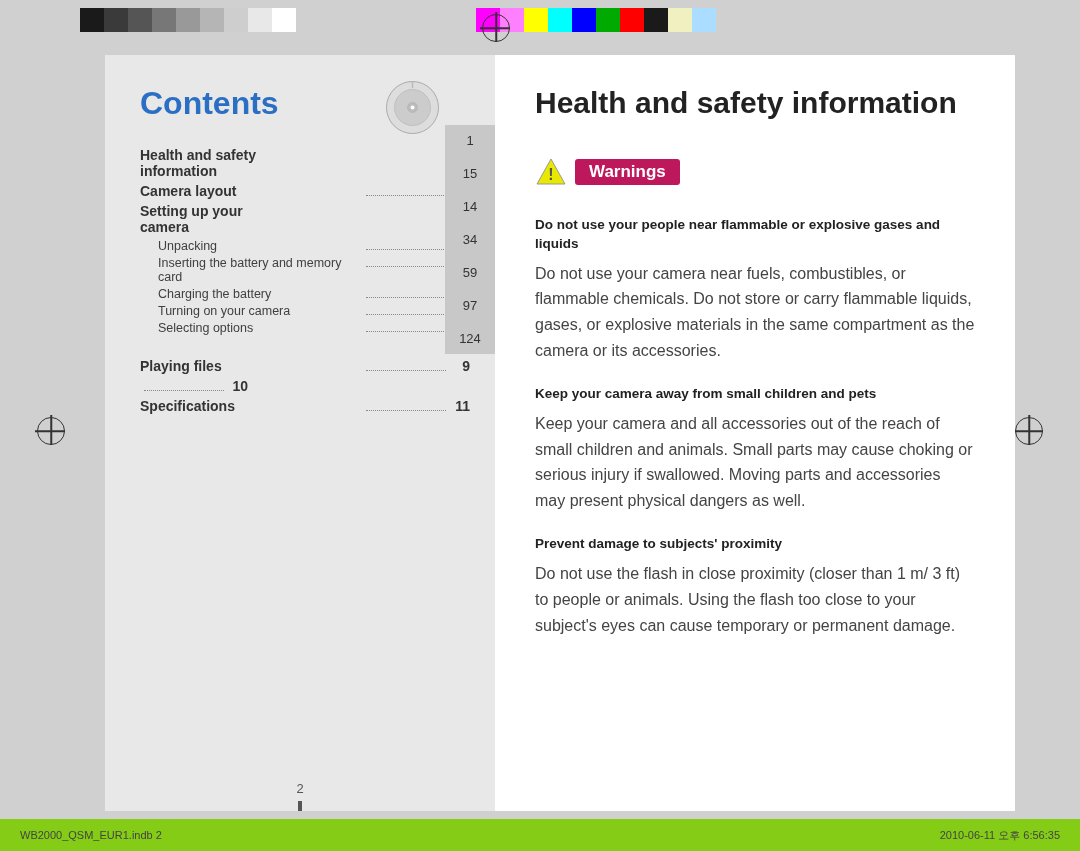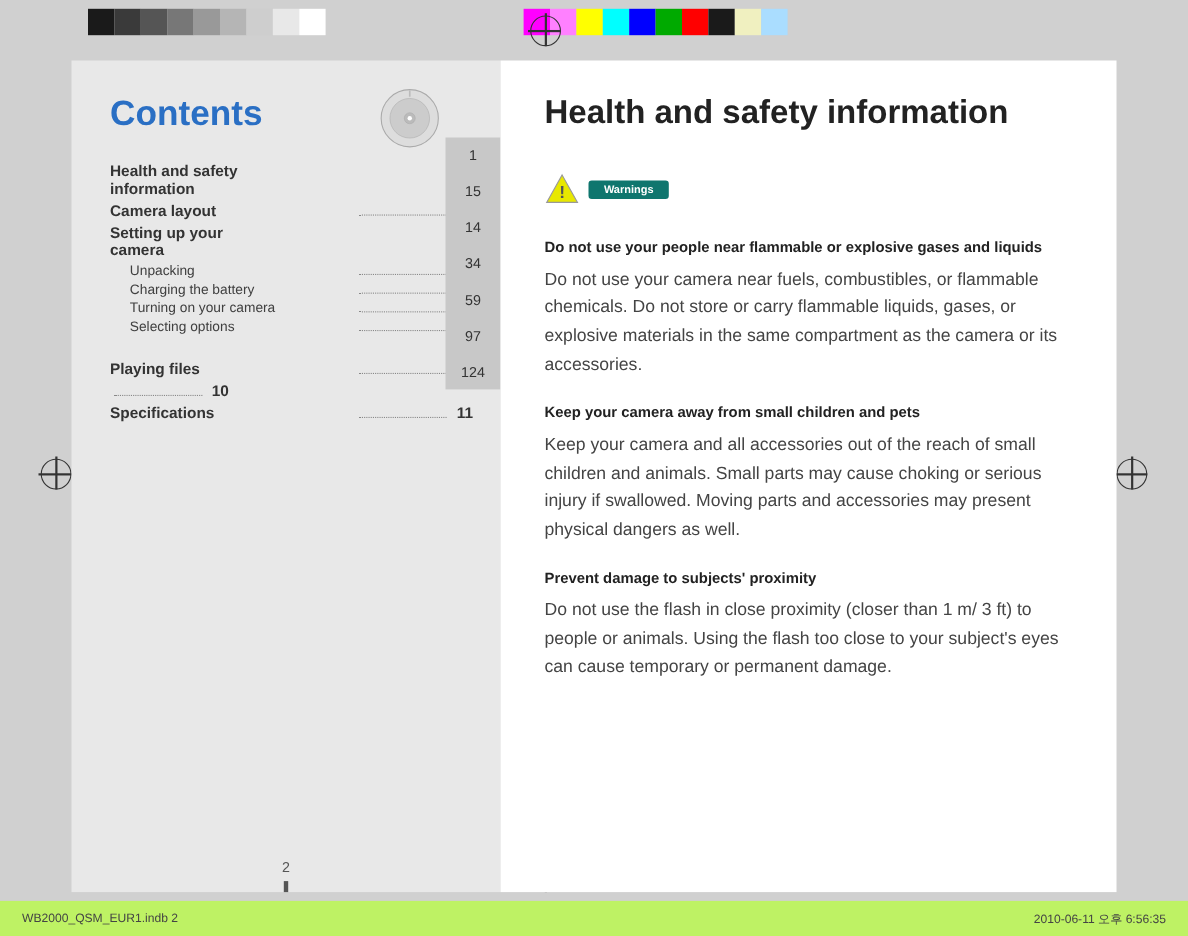--- a/index.html
+++ b/index.html
@@ -77,20 +77,21 @@
       gap: 0;
     }
 
     
     .left-page {
       width: 390px;
       background: #e8e8e8;
       padding: 30px 25px 20px 35px;
       position: relative;
       flex-shrink: 0;
+      margin-left: 40px;
     }
 
     .contents-title {
       font-size: 32px;
       font-weight: bold;
       color: #2a6fc4;
       margin-bottom: 25px;
     }
 
     .contents-table {
@@ -213,24 +214,24 @@
       margin-bottom: 28px;
     }
 
     .warning-icon {
       width: 32px;
       height: 32px;
       flex-shrink: 0;
     }
 
     .warnings-label {
-      background: #0f766e;
+      background: #be185d;
       color: white;
       padding: 3px 14px;
-      font-size: 10px;
+      font-size: 17px;
       font-weight: bold;
       border-radius: 3px;
     }
 
     
     .safety-section {
       margin-bottom: 22px;
     }
 
     .safety-heading {
@@ -247,21 +248,21 @@
       line-height: 1.6;
     }
 
     
     .bottom-bar {
       position: absolute;
       bottom: 0;
       left: 0;
       right: 0;
       height: 32px;
-      background: #bef264;
+      background: #84cc16;
       display: flex;
       align-items: center;
       justify-content: space-between;
       padding: 0 20px;
       font-size: 11px;
       color: #444;
     }
 
     
     .reg-top-left {
@@ -374,20 +375,25 @@
           <span class="toc-label">Setting up your camera</span>
           <span class="toc-dots-none"></span>
           <span class="toc-page">5</span>
         </div>
         <div class="toc-row sub-item">
           <span class="toc-label">Unpacking</span>
           <span class="toc-dots"></span>
           <span class="toc-page">5</span>
         </div>
         <div class="toc-row sub-item">
+          <span class="toc-label">Inserting the battery and memory card</span>
+          <span class="toc-dots"></span>
+          <span class="toc-page">6</span>
+        </div>
+        <div class="toc-row sub-item">
           <span class="toc-label">Charging the battery</span>
           <span class="toc-dots"></span>
           <span class="toc-page">6</span>
         </div>
         <div class="toc-row sub-item">
           <span class="toc-label">Turning on your camera</span>
           <span class="toc-dots"></span>
           <span class="toc-page">7</span>
         </div>
         <div class="toc-row sub-item">

